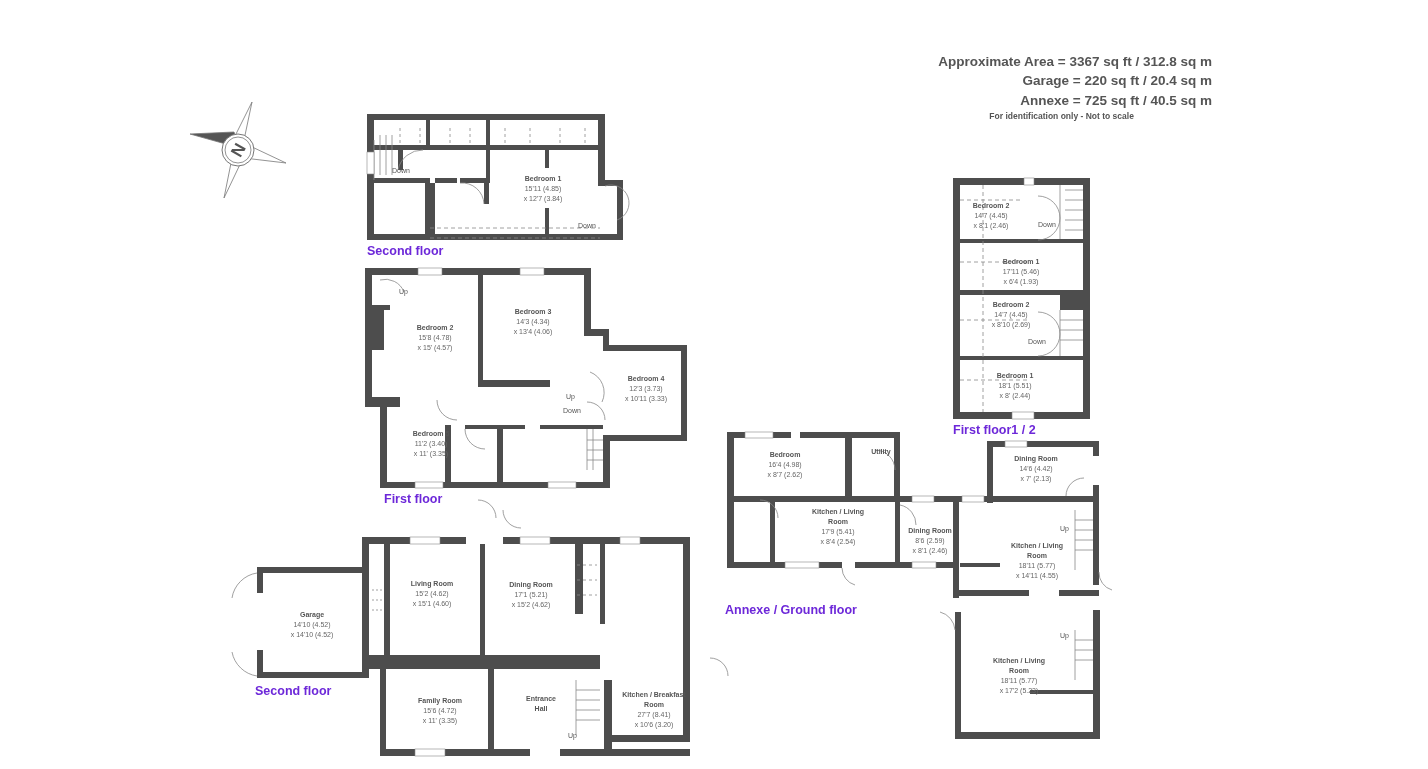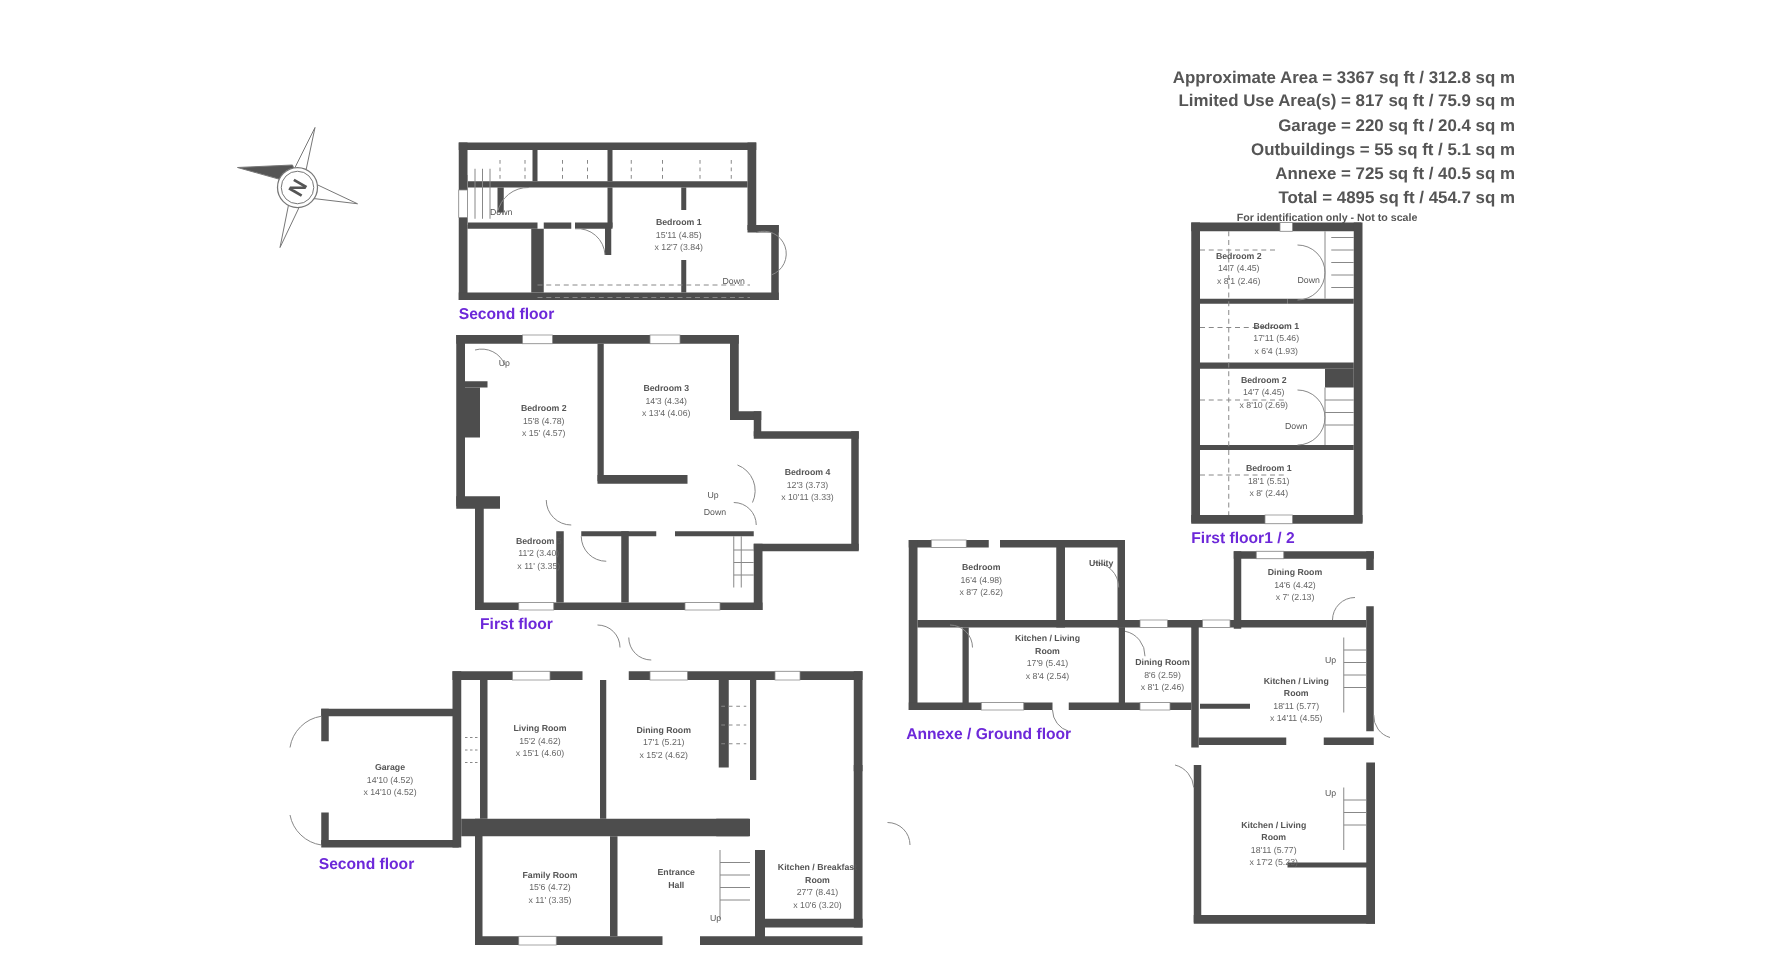--- a/index.html
+++ b/index.html
@@ -204,32 +204,29 @@
     <polygon points="98,63 56,58 62,46" fill="none" stroke="#777" stroke-width="0.8"></polygon>
     <polygon points="36,98 44,58 56,56" fill="none" stroke="#777" stroke-width="0.8"></polygon>
     <circle cx="50" cy="50" r="16" fill="#fff" stroke="#777" stroke-width="1"></circle>
     <circle cx="50" cy="50" r="13" fill="none" stroke="#777" stroke-width="0.8"></circle>
     <text x="50" y="56" text-anchor="middle" font-size="17" font-weight="bold" fill="#555" transform="rotate(-60 50 50)" font-family="Liberation Sans, sans-serif">N</text>
   </svg>
 </div>
 
 <div class="area-summary">
   <div class="area-line">Approximate Area = 3367 sq ft / 312.8 sq m</div>
-  <div class="area-line">Limited Use Area(s) = 817 sq ft / 75.9 sq m</div>
   <div class="area-line">Garage = 220 sq ft / 20.4 sq m</div>
-  <div class="area-line">Outbuildings = 55 sq ft / 5.1 sq m</div>
   <div class="area-line">Annexe = 725 sq ft / 40.5 sq m</div>
-  <div class="area-line">Total = 4895 sq ft / 454.7 sq m</div>
   <div class="area-note">For identification only - Not to scale</div>
 </div>
 
 <div class="floor-label" style="left:367px;top:244px;">Second floor</div>
 <div class="floor-label" style="left:384px;top:492px;">First floor</div>
 <div class="floor-label" style="left:255px;top:684px;">Second floor</div>
-<div class="floor-label" style="left:725px;top:580px;">Annexe / Ground floor</div>
+<div class="floor-label" style="left:725px;top:603px;">Annexe / Ground floor</div>
 <div class="floor-label" style="left:953px;top:423px;">First floor1 / 2</div>
 
 <div class="room" style="left:543px;top:189px;">
   <span class="room-name">Bedroom 1</span>
   <span class="room-dim">15'11 (4.85)</span>
   <span class="room-dim">x 12'7 (3.84)</span>
 </div>
 <div class="tag" style="left:392px;top:167px;">Down</div>
 <div class="tag" style="left:578px;top:222px;">Down</div>
 

